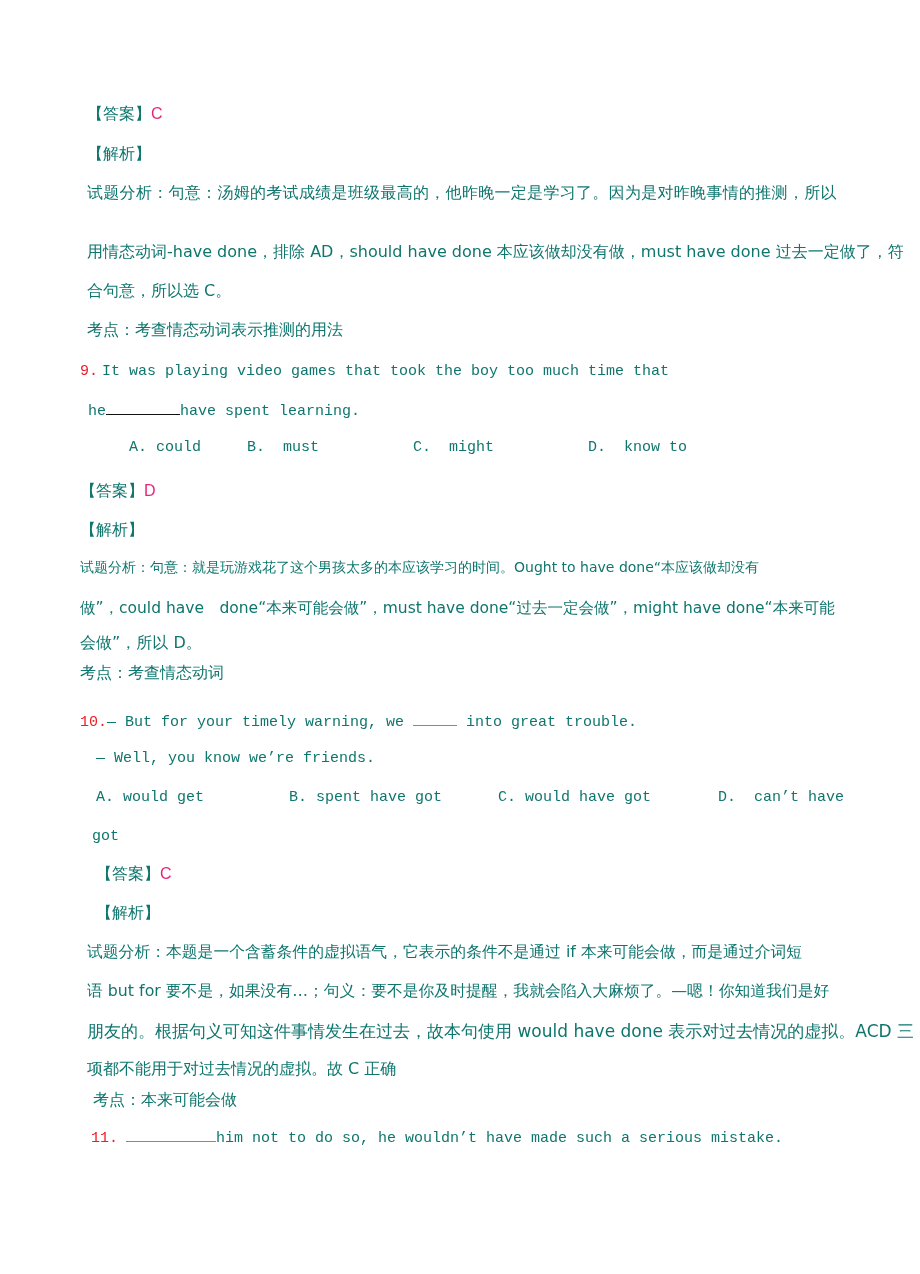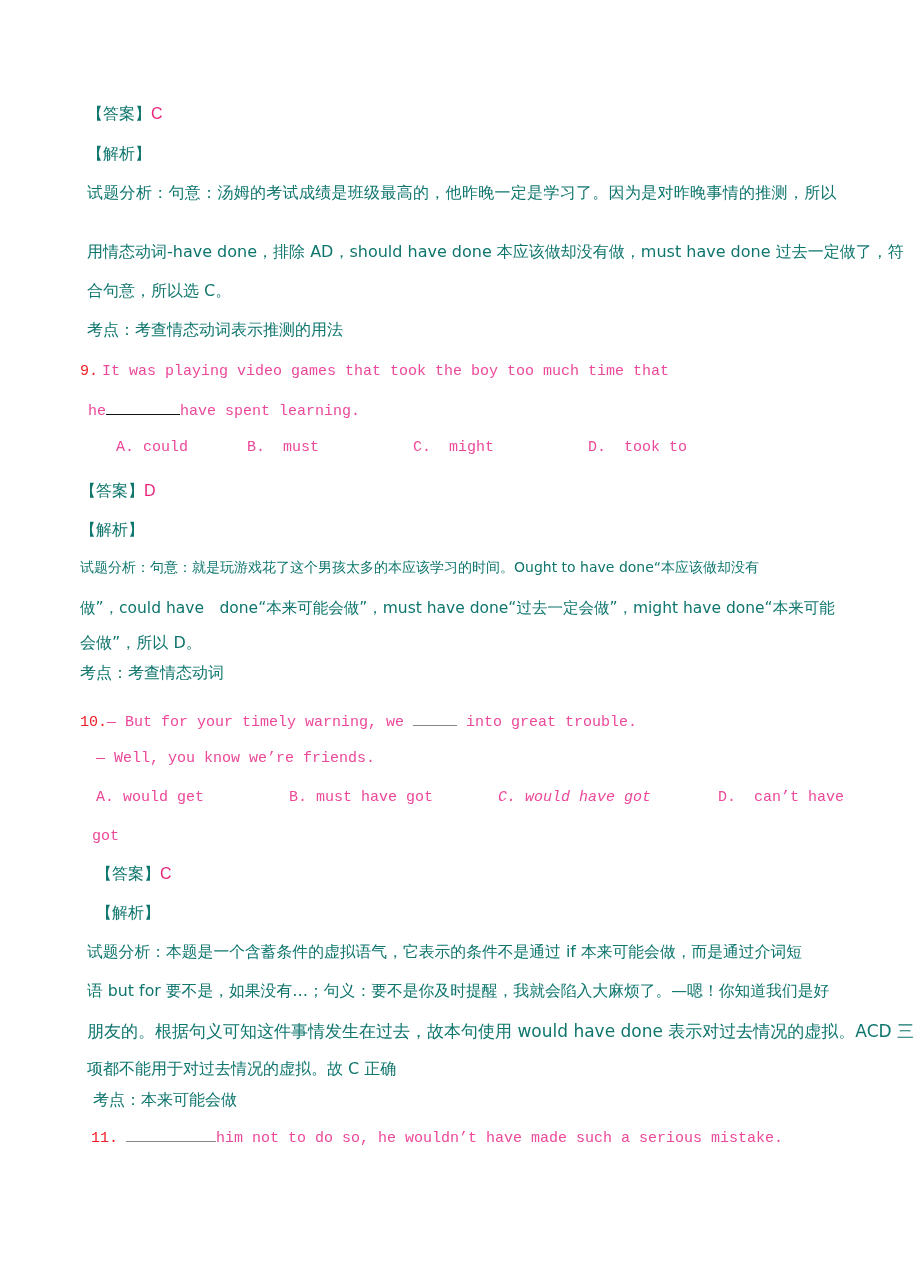--- a/index.html
+++ b/index.html
@@ -1,19 +1,19 @@
 <!DOCTYPE html>
 <html><head>
 <meta charset="utf-8">
 <style>
   html, body { margin: 0; padding: 0; background: #ffffff; }
   body { width: 920px; height: 1274px; position: relative; overflow: hidden; }
   .line { position: absolute; white-space: nowrap; }
   .red { color: #0f766e; font-family: "DejaVu Sans", sans-serif; font-size: 16px; }
-  .mono { color: #ec4899; font-family: "Liberation Mono", monospace; font-size: 15px; }
+  .mono { color: #0f766e; font-family: "Liberation Mono", monospace; font-size: 15px; }
   .qnum { color: #ee1c25; font-family: "Liberation Mono", monospace; font-size: 15px; }
   .ans-letter { color: #e8247a; font-family: "Liberation Sans", sans-serif; font-size: 16px; }
   .blank { display: inline-block; border-bottom: 1px solid #111; width: 74px; height: 14px; vertical-align: baseline; }
   .blank-light { display: inline-block; border-bottom: 1px solid #888; width: 44px; height: 14px; vertical-align: baseline; }
   .blank-light2 { display: inline-block; border-bottom: 1px solid #888; width: 90px; height: 14px; vertical-align: baseline; }
   .opt { position: absolute; white-space: nowrap; }
 </style>
 </head>
 <body>
 
@@ -26,41 +26,41 @@
 <div class="line red" style="left:87px; top:281px;">合句意，所以选 C。</div>
 <div class="line red" style="left:87px; top:320px;">考点：考查情态动词表示推测的用法</div>
 
 <div class="line" style="left:80px; top:361px;">
   <span class="qnum">9.</span>
   <span class="mono">It was playing video games that took the boy too much time that</span>
 </div>
 <div class="line mono" style="left:80px; top:400px;margin-left:8px;">
   <span>he</span><span class="blank"></span><span>have spent learning.</span>
 </div>
-<div class="opt mono" style="left:116px; top:439px;"><span>A.</span> <span>could</span></div>
+<div class="opt mono" style="left:129px; top:439px;"><span>A.</span> <span>could</span></div>
 <div class="opt mono" style="left:247px; top:439px;"><span>B.</span>&nbsp; <span>must</span></div>
 <div class="opt mono" style="left:413px; top:439px;"><span>C.</span>&nbsp; <span>might</span></div>
-<div class="opt mono" style="left:588px; top:439px;"><span>D.</span>&nbsp; <span>took to</span></div>
+<div class="opt mono" style="left:588px; top:439px;"><span>D.</span>&nbsp; <span>know to</span></div>
 
 <div class="line" style="left:80px; top:481px;">
   <span class="red">【答案】</span><span class="ans-letter">D</span>
 </div>
 <div class="line red" style="left:80px; top:520px;">【解析】</div>
 <div class="line red" style="left:80px; top:559px; font-size:14px;">试题分析：句意：就是玩游戏花了这个男孩太多的本应该学习的时间。Ought to have done“本应该做却没有</div>
 <div class="line red" style="left:80px; top:598px; font-size:15.5px;">做”，could have　done“本来可能会做”，must have done“过去一定会做”，might have done“本来可能</div>
 <div class="line red" style="left:80px; top:633px;">会做”，所以 D。</div>
 <div class="line red" style="left:80px; top:663px;">考点：考查情态动词</div>
 
 <div class="line" style="left:80px; top:711px;">
   <span class="qnum">10.</span><span class="mono">— But for your timely warning, we </span><span class="blank-light"></span><span class="mono"> into great trouble.</span>
 </div>
 <div class="line mono" style="left:96px; top:750px;">— Well, you know we’re friends.</div>
 <div class="opt mono" style="left:96px; top:789px;"><span>A.</span> <span>would get</span></div>
-<div class="opt mono" style="left:289px; top:789px;"><span>B.</span> <span>must have got</span></div>
-<div class="opt mono" style="left:498px; top:789px;font-style:italic;"><span>C.</span> <span>would have got</span></div>
+<div class="opt mono" style="left:289px; top:789px;"><span>B.</span> <span>spent have got</span></div>
+<div class="opt mono" style="left:498px; top:789px;"><span>C.</span> <span>would have got</span></div>
 <div class="opt mono" style="left:708px; top:789px;margin-left:10px;"><span>D.</span>&nbsp; <span>can’t have</span></div>
 <div class="line mono" style="left:92px; top:828px;">got</div>
 
 <div class="line" style="left:96px; top:864px;">
   <span class="red">【答案】</span><span class="ans-letter">C</span>
 </div>
 <div class="line red" style="left:96px; top:903px;">【解析】</div>
 <div class="line red" style="left:87px; top:942px; font-size:15.8px;">试题分析：本题是一个含蓄条件的虚拟语气，它表示的条件不是通过 if 本来可能会做，而是通过介词短</div>
 <div class="line red" style="left:87px; top:981px; font-size:15.8px;">语 but for 要不是，如果没有…；句义：要不是你及时提醒，我就会陷入大麻烦了。—嗯！你知道我们是好</div>
 <div class="line red" style="left:87px; top:1020px; font-size:17px;">朋友的。根据句义可知这件事情发生在过去，故本句使用 would have done 表示对过去情况的虚拟。ACD 三</div>

